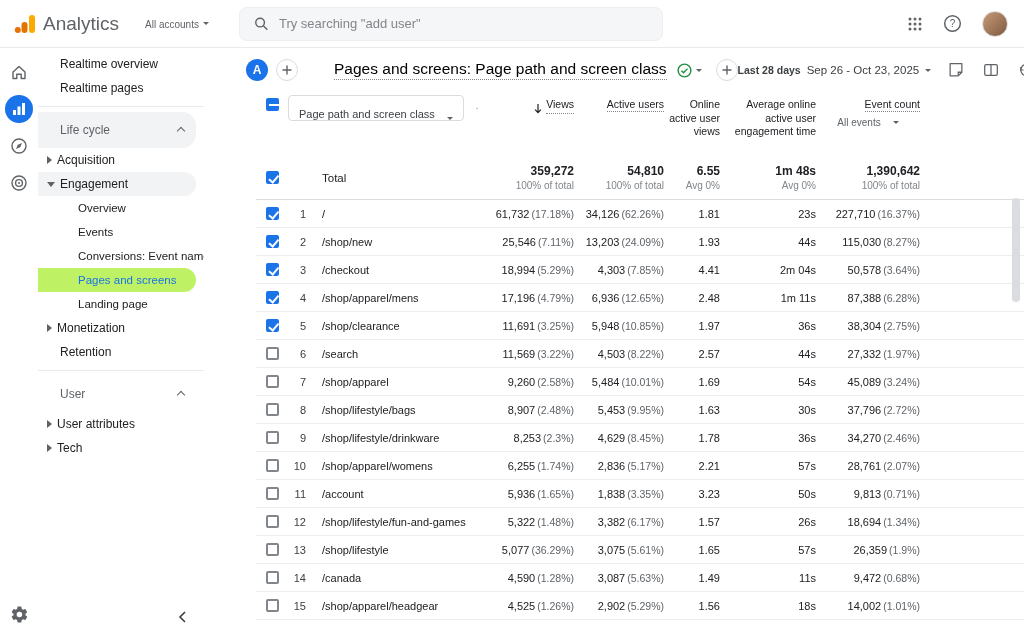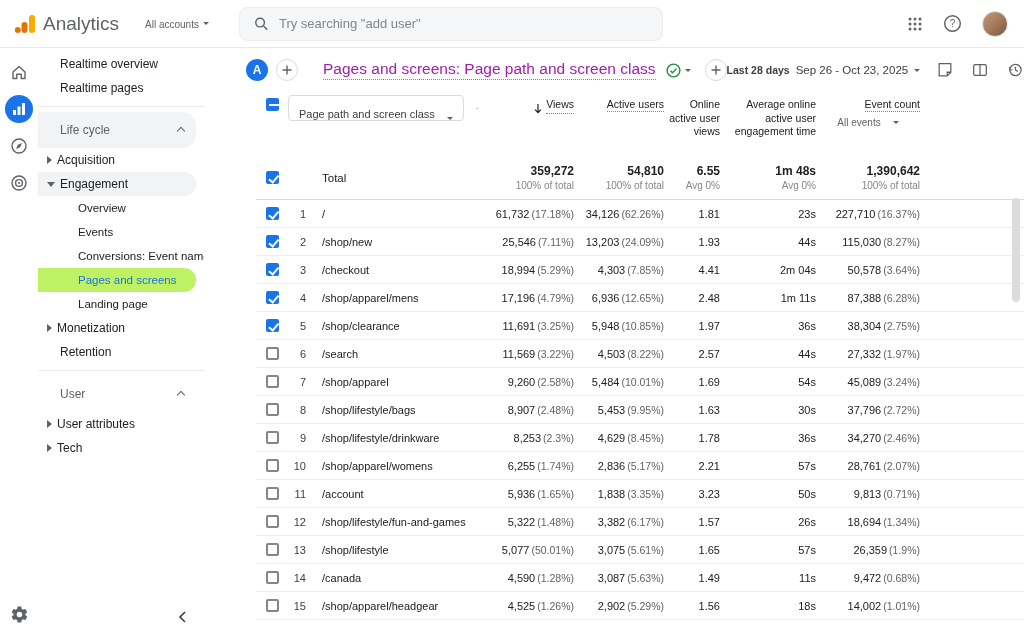--- a/index.html
+++ b/index.html
@@ -42,21 +42,21 @@
   .tri.down{border-top:5px solid #5f6368;border-left:4px solid transparent;border-right:4px solid transparent}
   .chev-up{margin-left:auto;margin-right:12px;width:6px;height:6px;border-left:1.6px solid #5f6368;border-top:1.6px solid #5f6368;transform:rotate(45deg);margin-top:2px}
   .collapse-btn{position:absolute;bottom:12px;right:14px;cursor:pointer}
 
   
   .main{flex:1;position:relative;background:#fff;overflow:hidden}
   .report-header{height:44px;display:flex;align-items:center;padding:0 10px 0 42px}
   .chip{width:22px;height:22px;border-radius:50%;display:flex;align-items:center;justify-content:center;flex:none}
   .chip-a{background:#1a73e8;color:#fff;font-size:12px;font-weight:700}
   .chip-add{border:1px solid #dadce0;margin-left:8px;cursor:pointer}
-  .rh-title{margin-left:25px;font-size:15.5px;color:#a21caf;border-bottom:1.5px dotted #80868b;white-space:nowrap;padding-bottom:1px}
+  .rh-title{margin-left:36px;font-size:15.5px;color:#000000;border-bottom:1.5px dotted #80868b;white-space:nowrap;padding-bottom:1px}
   .rh-check{margin-left:10px;display:flex;align-items:center;gap:4px;cursor:pointer}
   .rh-right{margin-left:auto;display:flex;align-items:center;gap:16px}
   .date-sel{display:flex;align-items:center;gap:6px;cursor:pointer;white-space:nowrap}
   .date-label{font-size:10.5px;font-weight:700;color:#3c4043}
   .date-value{font-size:11.5px;color:#3c4043}
   .header-icons{display:flex;align-items:center;gap:17px}
 
   
   .table-wrap{padding-left:52px}
   .tgrid{display:grid;grid-template-columns:32px 26px 164px 96px 90px 56px 96px 104px;align-items:center}
@@ -625,21 +625,21 @@
     </div>
   </div>
 
   <div class="tgrid trow">
     <div class="cb-cell">
               <span class="cb"></span>
             </div>
     <div class="cell num">13</div>
     <div class="cell path">/shop/lifestyle</div>
     <div class="cell r">
-      <span class="v">5,077</span><span class="p">(50.01%)</span>
+      <span class="v">5,077</span><span class="p">(36.29%)</span>
     </div>
     <div class="cell r">
       <span class="v">3,075</span><span class="p">(5.61%)</span>
     </div>
     <div class="cell r">
       <span class="v">1.65</span>
     </div>
     <div class="cell r">
       <span class="v">57s</span>
     </div>

